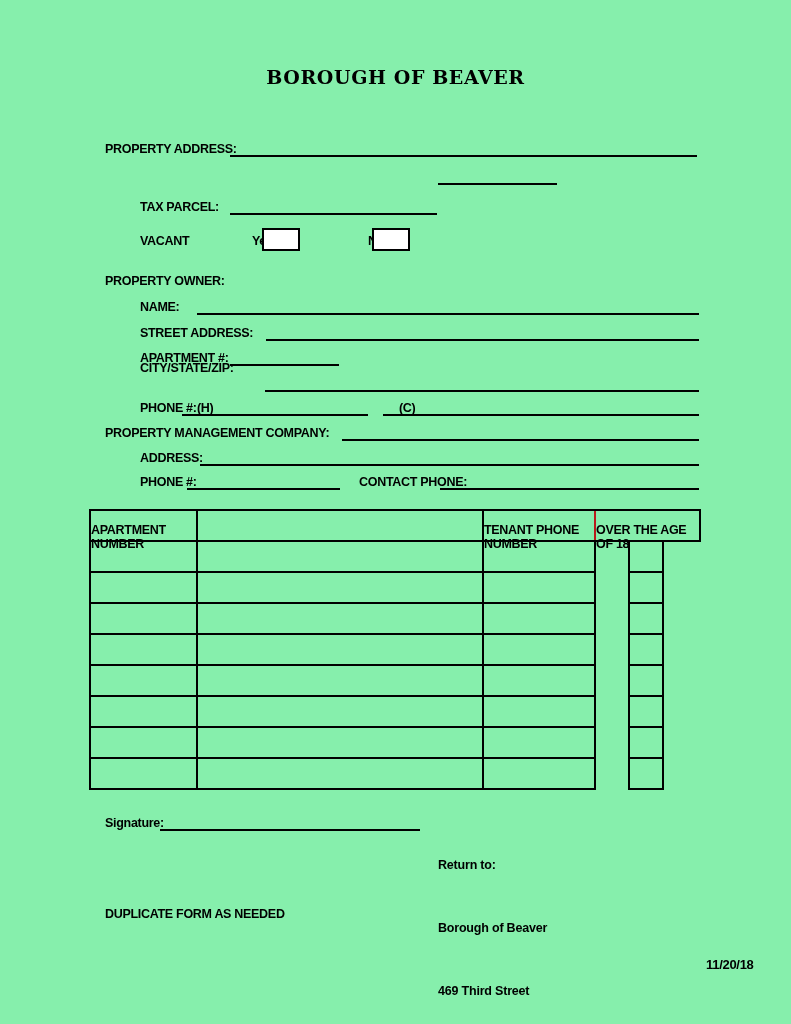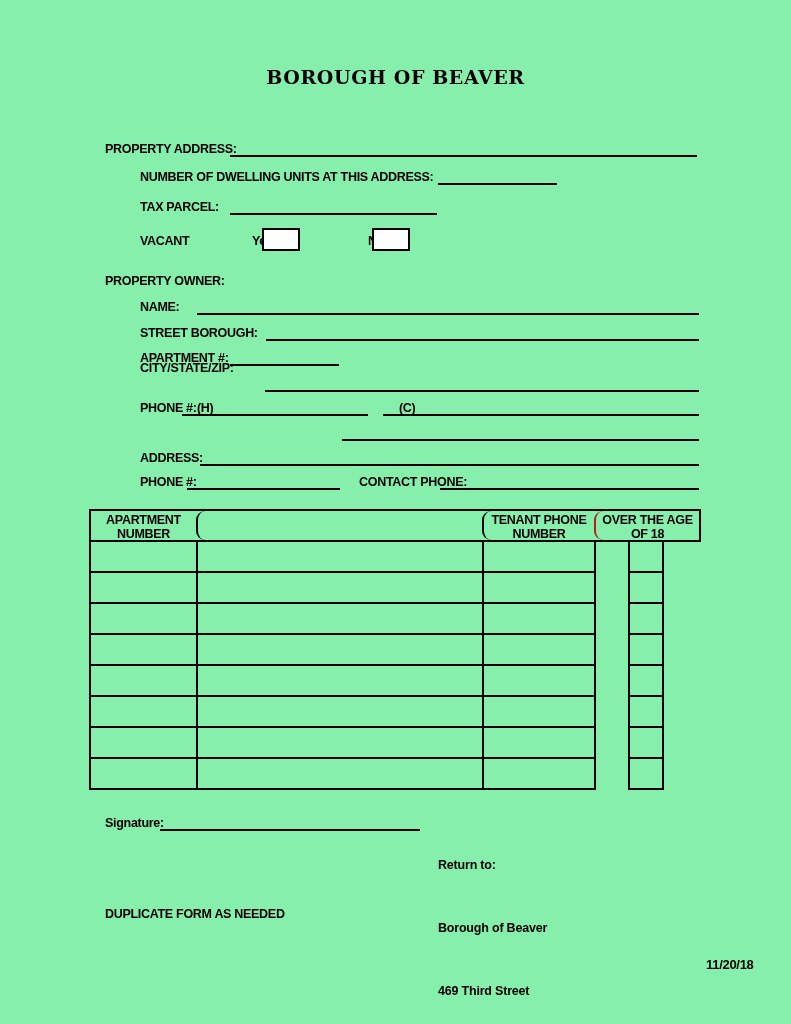--- a/index.html
+++ b/index.html
@@ -20,21 +20,21 @@
   .ln { position:absolute; height:0; border-top:2px solid #000; }
   .box { position:absolute; width:38px; height:23px; border:2px solid #000; background:#fff; }
 
   
   .thead {
     position:absolute; left:89px; top:509px; width:612px; height:33px;
     border:2px solid #000; display:flex;
   }
   .th {
     font-size:12.5px; font-weight:bold; letter-spacing:-0.3px;
-    text-align:center; line-height:14px; padding-top:2px;border-radius:9px;
+    line-height:14px; padding-top:12px;
   }
   .th1 { width:105px; }
   .th2 { width:286px; border-left:2px solid #000; }
   .th3 { width:112px; border-left:2px solid #000; }
   .th4 { width:105px; border-left:2px solid #b91c1c; }
 
   .tbody {
     position:absolute; left:89px; top:542px; width:507px;
     border-left:2px solid #000; border-right:2px solid #000;
   }
@@ -60,52 +60,52 @@
 
 <div class="page">
 
   <div class="title">
     <div>BOROUGH OF BEAVER</div>
   </div>
 
   <div class="lbl" style="left:93px;top:141px">PROPERTY ADDRESS:</div>
   <div class="ln" style="left:230px;top:155px;width:467px"></div>
 
-  <div class="lbl" style="left:128px;top:169px">NUMBER OF DWELLING UNITS AT THIS ADDRESS:</div>
   <div class="ln" style="left:438px;top:183px;width:119px"></div>
 
   <div class="lbl" style="left:128px;top:199px">TAX PARCEL:</div>
   <div class="ln" style="left:230px;top:213px;width:207px"></div>
 
   <div class="lbl" style="left:128px;top:233px">VACANT</div>
   <div class="lbl" style="left:240px;top:233px">Yes</div>
   <div class="box" style="left:262px;top:228px"></div>
   <div class="lbl" style="left:356px;top:233px">No</div>
   <div class="box" style="left:372px;top:228px"></div>
 
   <div class="lbl" style="left:93px;top:273px">PROPERTY OWNER:</div>
 
   <div class="lbl" style="left:128px;top:299px">NAME:</div>
   <div class="ln" style="left:197px;top:313px;width:502px"></div>
 
-  <div class="lbl" style="left:128px;top:325px">STREET BOROUGH:</div>
+  <div class="lbl" style="left:128px;top:325px">STREET ADDRESS:</div>
   <div class="ln" style="left:266px;top:339px;width:433px"></div>
 
   <div class="lbl" style="left:128px;top:350px">APARTMENT #:</div>
   <div class="ln" style="left:230px;top:364px;width:109px"></div>
 
   <div class="lbl" style="left:128px;top:360px">CITY/STATE/ZIP:</div>
   <div class="ln" style="left:265px;top:390px;width:434px"></div>
 
   <div class="lbl" style="left:128px;top:400px">PHONE #:</div>
   <div class="lbl" style="left:185px;top:400px">(H)</div>
   <div class="ln" style="left:182px;top:414px;width:186px"></div>
   <div class="lbl" style="left:387px;top:400px">(C)</div>
   <div class="ln" style="left:383px;top:414px;width:316px"></div>
 
+  <div class="lbl" style="left:93px;top:425px">PROPERTY MANAGEMENT COMPANY:</div>
   <div class="ln" style="left:342px;top:439px;width:357px"></div>
 
   <div class="lbl" style="left:128px;top:450px">ADDRESS:</div>
   <div class="ln" style="left:200px;top:464px;width:499px"></div>
 
   <div class="lbl" style="left:128px;top:474px">PHONE #:</div>
   <div class="ln" style="left:187px;top:488px;width:153px"></div>
   <div class="lbl" style="left:347px;top:474px">CONTACT PHONE:</div>
   <div class="ln" style="left:440px;top:488px;width:259px"></div>
 

